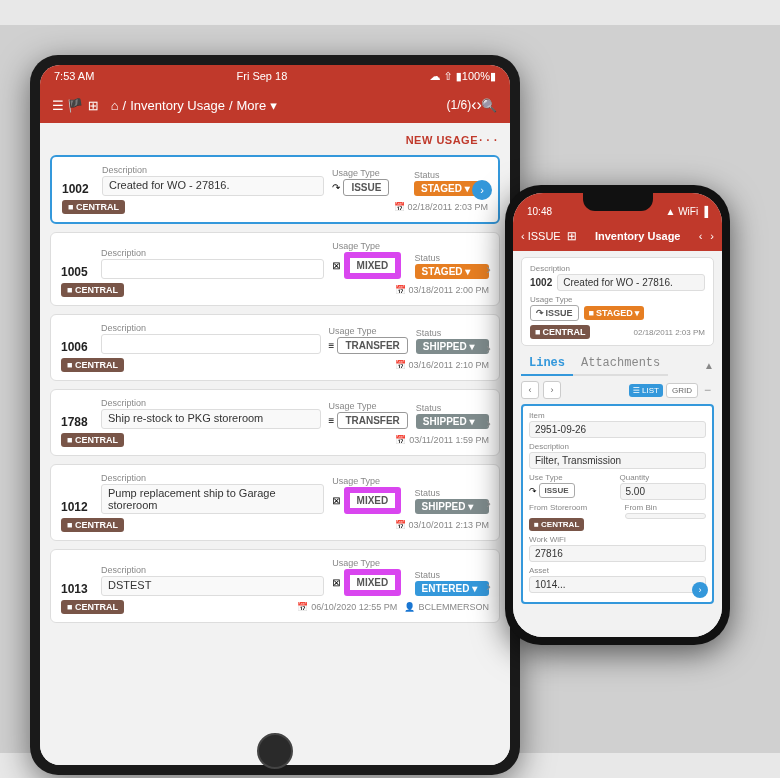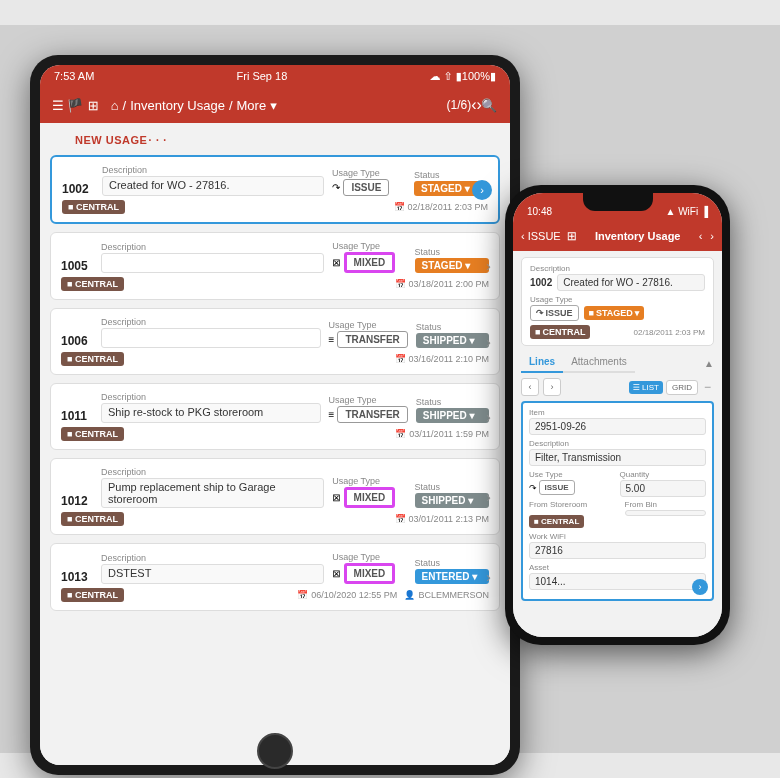--- a/index.html
+++ b/index.html
@@ -89,21 +89,21 @@
 
     .tablet-content {
       flex: 1;
       overflow-y: auto;
       background: #f2f2f2;
       padding: 8px 10px;
     }
 
     .section-header {
       display: flex;
-      justify-content: flex-start;
+      justify-content: flex-end;
       align-items: center;
       margin-bottom: 6px;
       margin-left: 25px;
     }
 
     .section-title {
       color: #c0392b;
       font-size: 11px;
       font-weight: 700;
       letter-spacing: 0.5px;
@@ -166,21 +166,21 @@
       align-items: center;
       gap: 3px;
       padding: 2px 7px;
       border-radius: 3px;
       font-size: 10px;
       font-weight: 600;
       white-space: nowrap;
     }
 
     .badge-issue { background: white; border: 1px solid #999; color: #555; }
-    .badge-mixed { background: white; border: 3px solid #d946ef; color: #555; }
+    .badge-mixed { background: white; border: 6px solid #d946ef; color: #555; }
     .badge-transfer { background: white; border: 1px solid #999; color: #555; }
 
     .badge-staged { background: #e67e22; color: white; }
     .badge-shipped { background: #7f8c8d; color: white; }
     .badge-entered { background: #27ae60; color: white; }
 
     .badge-central { background: #795548; color: white; font-size: 9px; padding: 2px 6px; }
 
     .card-bottom {
       display: flex;
@@ -358,24 +358,25 @@
     .phone-date { font-size: 8px; color: #888; text-align: right; }
 
     .phone-tabs {
       display: flex;
       gap: 0;
       border-bottom: 2px solid #ddd;
       margin-bottom: 5px;
     }
 
     .phone-tab {
-      font-size: 10px;
+      font-size: 12px;
       padding: 4px 8px;
       color: #888;
       cursor: pointer;
+      font-family: Liberation Mono, monospace;
     }
 
     .phone-tab.active {
       color: #3498db;
       border-bottom: 2px solid #3498db;
       margin-bottom: -2px;
       font-weight: 600;
     }
 
     .phone-toolbar {
@@ -597,21 +598,21 @@
           </div>
           <div class="card-bottom">
             <span class="badge badge-central">■ CENTRAL</span>
             <span class="card-date">📅 03/16/2011 2:10 PM</span>
           </div>
           <div class="card-chevron-plain">›</div>
         </div>
 
         <div class="usage-card">
           <div class="fields-row">
-            <span class="card-id">1011</span>
+            <span class="card-id">1788</span>
             <div class="field-group" style="flex:3">
               <div class="field-label">Description</div>
               <div class="field-value">Ship re-stock to PKG storeroom</div>
             </div>
             <div class="field-group" style="flex:1">
               <div class="field-label">Usage Type</div>
               <div style="display:flex;align-items:center;gap:3px;">
                 <span style="font-size:10px;">≡</span>
                 <span class="badge badge-transfer">TRANSFER</span>
               </div>
@@ -642,21 +643,21 @@
                 <span class="badge badge-mixed">MIXED</span>
               </div>
             </div>
             <div class="field-group" style="flex:1">
               <div class="field-label">Status</div>
               <span class="badge badge-shipped">SHIPPED ▾</span>
             </div>
           </div>
           <div class="card-bottom">
             <span class="badge badge-central">■ CENTRAL</span>
-            <span class="card-date">📅 03/01/2011 2:13 PM</span>
+            <span class="card-date">📅 03/10/2011 2:13 PM</span>
           </div>
           <div class="card-chevron-plain">›</div>
         </div>
 
         <div class="usage-card">
           <div class="fields-row">
             <span class="card-id">1013</span>
             <div class="field-group" style="flex:3">
               <div class="field-label">Description</div>
               <div class="field-value">DSTEST</div>

